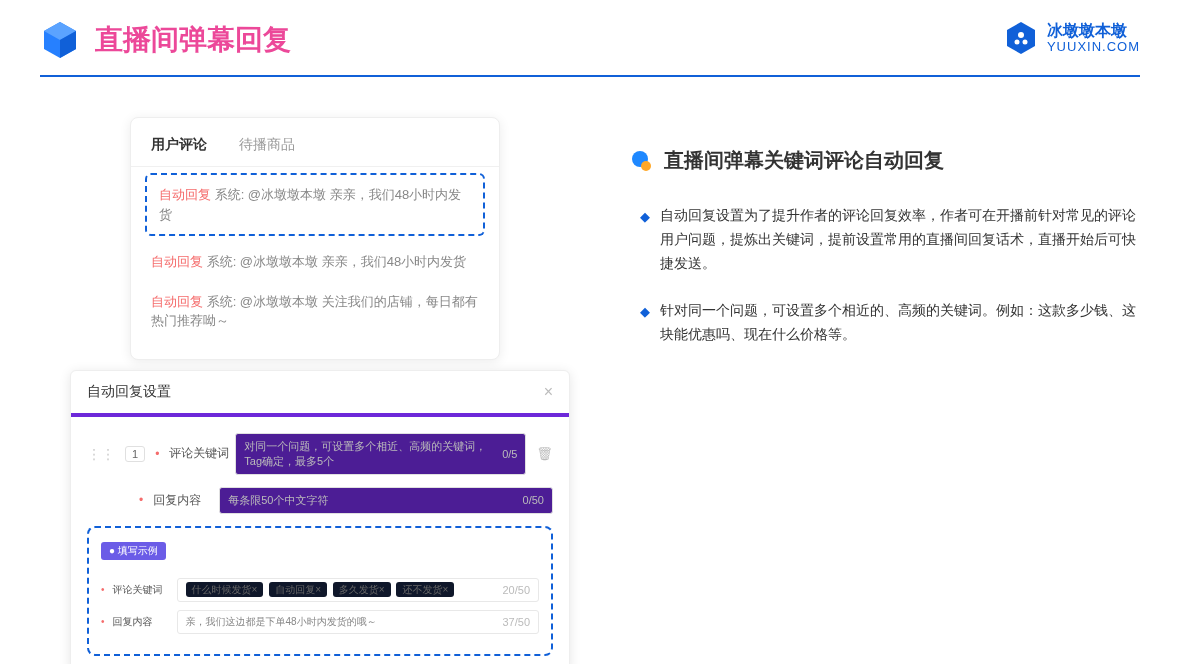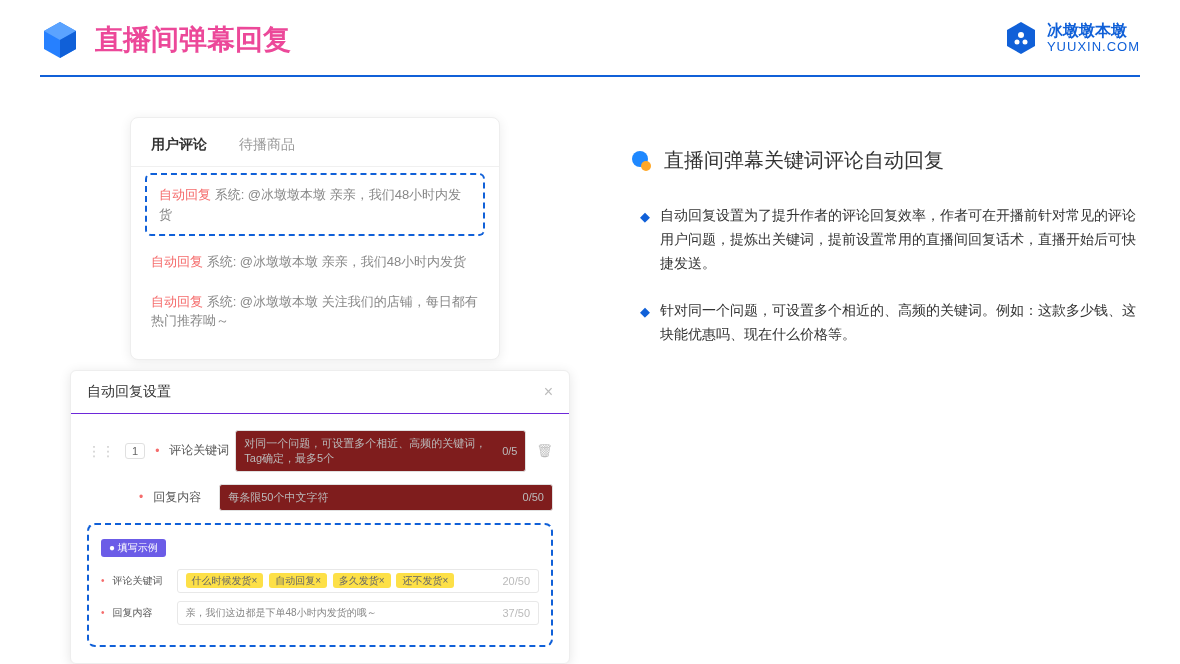--- a/index.html
+++ b/index.html
@@ -16,43 +16,43 @@
 .left-panel{width:500px;position:relative;margin-left:30px}
 .comments-card{background:#fff;border:1px solid #eee;border-radius:8px;box-shadow:0 2px 12px rgba(0,0,0,0.08);padding:18px 0;width:370px;margin-left:60px}
 .tabs{display:flex;padding:0 20px 12px 20px;border-bottom:1px solid #f0f0f0;gap:32px}
 .tab{font-size:14px;color:#999}
 .tab.active{color:#333;font-weight:600}
 .comment-row{padding:10px 20px;font-size:13px;color:#333;line-height:1.5}
 .comment-row.highlighted{border:2px dashed #1060d8;border-radius:6px;margin:6px 14px;padding:10px 12px}
 .auto-reply-tag{color:#f56c6c;font-size:13px}
 .sys-text{color:#888}
 .settings-card{background:#fff;border:1px solid #eee;border-radius:6px;box-shadow:0 2px 12px rgba(0,0,0,0.1);width:500px;margin-top:10px}
-.settings-header{display:flex;justify-content:space-between;align-items:flex-start;padding:12px 16px;border-bottom:1px solid #6d28d9}
+.settings-header{display:flex;justify-content:space-between;align-items:flex-start;padding:12px 16px;border-bottom:4px solid #6d28d9}
 .settings-title{font-size:14px;color:#333}
 .close-x{color:#bbb;font-size:16px;cursor:pointer}
 .settings-body{padding:16px}
 .form-row{display:flex;align-items:center;gap:10px;margin-bottom:12px;font-size:12px}
 .drag-dots{color:#ccc;font-size:14px}
 .row-num{border:1px solid #e0e0e0;padding:1px 6px;border-radius:3px;font-size:11px;color:#666}
 .req-dot{color:#f56c6c}
 .field-label{color:#555;font-size:12px;width:56px;white-space:nowrap}
-.text-input{flex:1;border:1px solid #e0e0e0;border-radius:3px;padding:5px 8px;font-size:11px;color:#bbb;display:flex;justify-content:space-between;align-items:center;background:#7f1d1d}
+.text-input{flex:1;border:1px solid #e0e0e0;border-radius:3px;padding:5px 8px;font-size:11px;color:#bbb;display:flex;justify-content:space-between;align-items:center;background:#4c1d95}
 .counter{color:#bbb;font-size:11px}
 .trash{color:#bbb;font-size:13px}
 .example-block{border:2.5px dashed #1060d8;border-radius:8px;padding:12px;margin-top:8px}
 .add-link{color:#6b5ce7;font-size:11px;margin-bottom:10px;display:inline-block}
 .hint-text{color:#bbb;font-size:11px;margin-left:6px}
-.example-badge{background:#6b5ce7;color:#fff;font-size:10px;padding:2px 8px;border-radius:3px;display:inline-block;margin-bottom:12px}
+.example-badge{background:#6b5ce7;color:#fff;font-size:10px;padding:2px 8px;border-radius:3px;display:inline-block;margin-bottom:18px}
 .ex-row{display:flex;align-items:center;gap:8px;margin-bottom:8px;font-size:10px}
-.tag-chip{background:#fde047;border-radius:3px;padding:2px 6px;font-size:10px;color:#666;margin-right:3px}
+.tag-chip{background:#0f172a;border-radius:3px;padding:2px 6px;font-size:10px;color:#666;margin-right:3px}
 .ex-input{flex:1;border:1px solid #e8e8e8;border-radius:3px;padding:4px 8px;display:flex;justify-content:space-between;align-items:center;font-size:10px;color:#888;background:#fff}
 .right-panel{flex:1;padding-left:60px;padding-top:30px}
 .section-header{display:flex;align-items:center;margin-bottom:30px}
 .bullet-icon{width:22px;height:22px;margin-right:12px;position:relative}
-.section-title{font-size:20px;color:#333;font-weight:400}
+.section-title{font-size:20px;color:#333;font-weight:700}
 .bullet-list{padding-left:10px}
 .bullet-item{display:flex;align-items:flex-start;font-size:14px;color:#333;line-height:1.7;margin-bottom:24px}
 .diamond{color:#1060d8;margin-right:10px;font-size:13px;margin-top:2px}
 </style>
 </head>
 <body>
 
 <div class="header">
   <div class="cube-icon">
     <svg viewBox="0 0 40 40">

